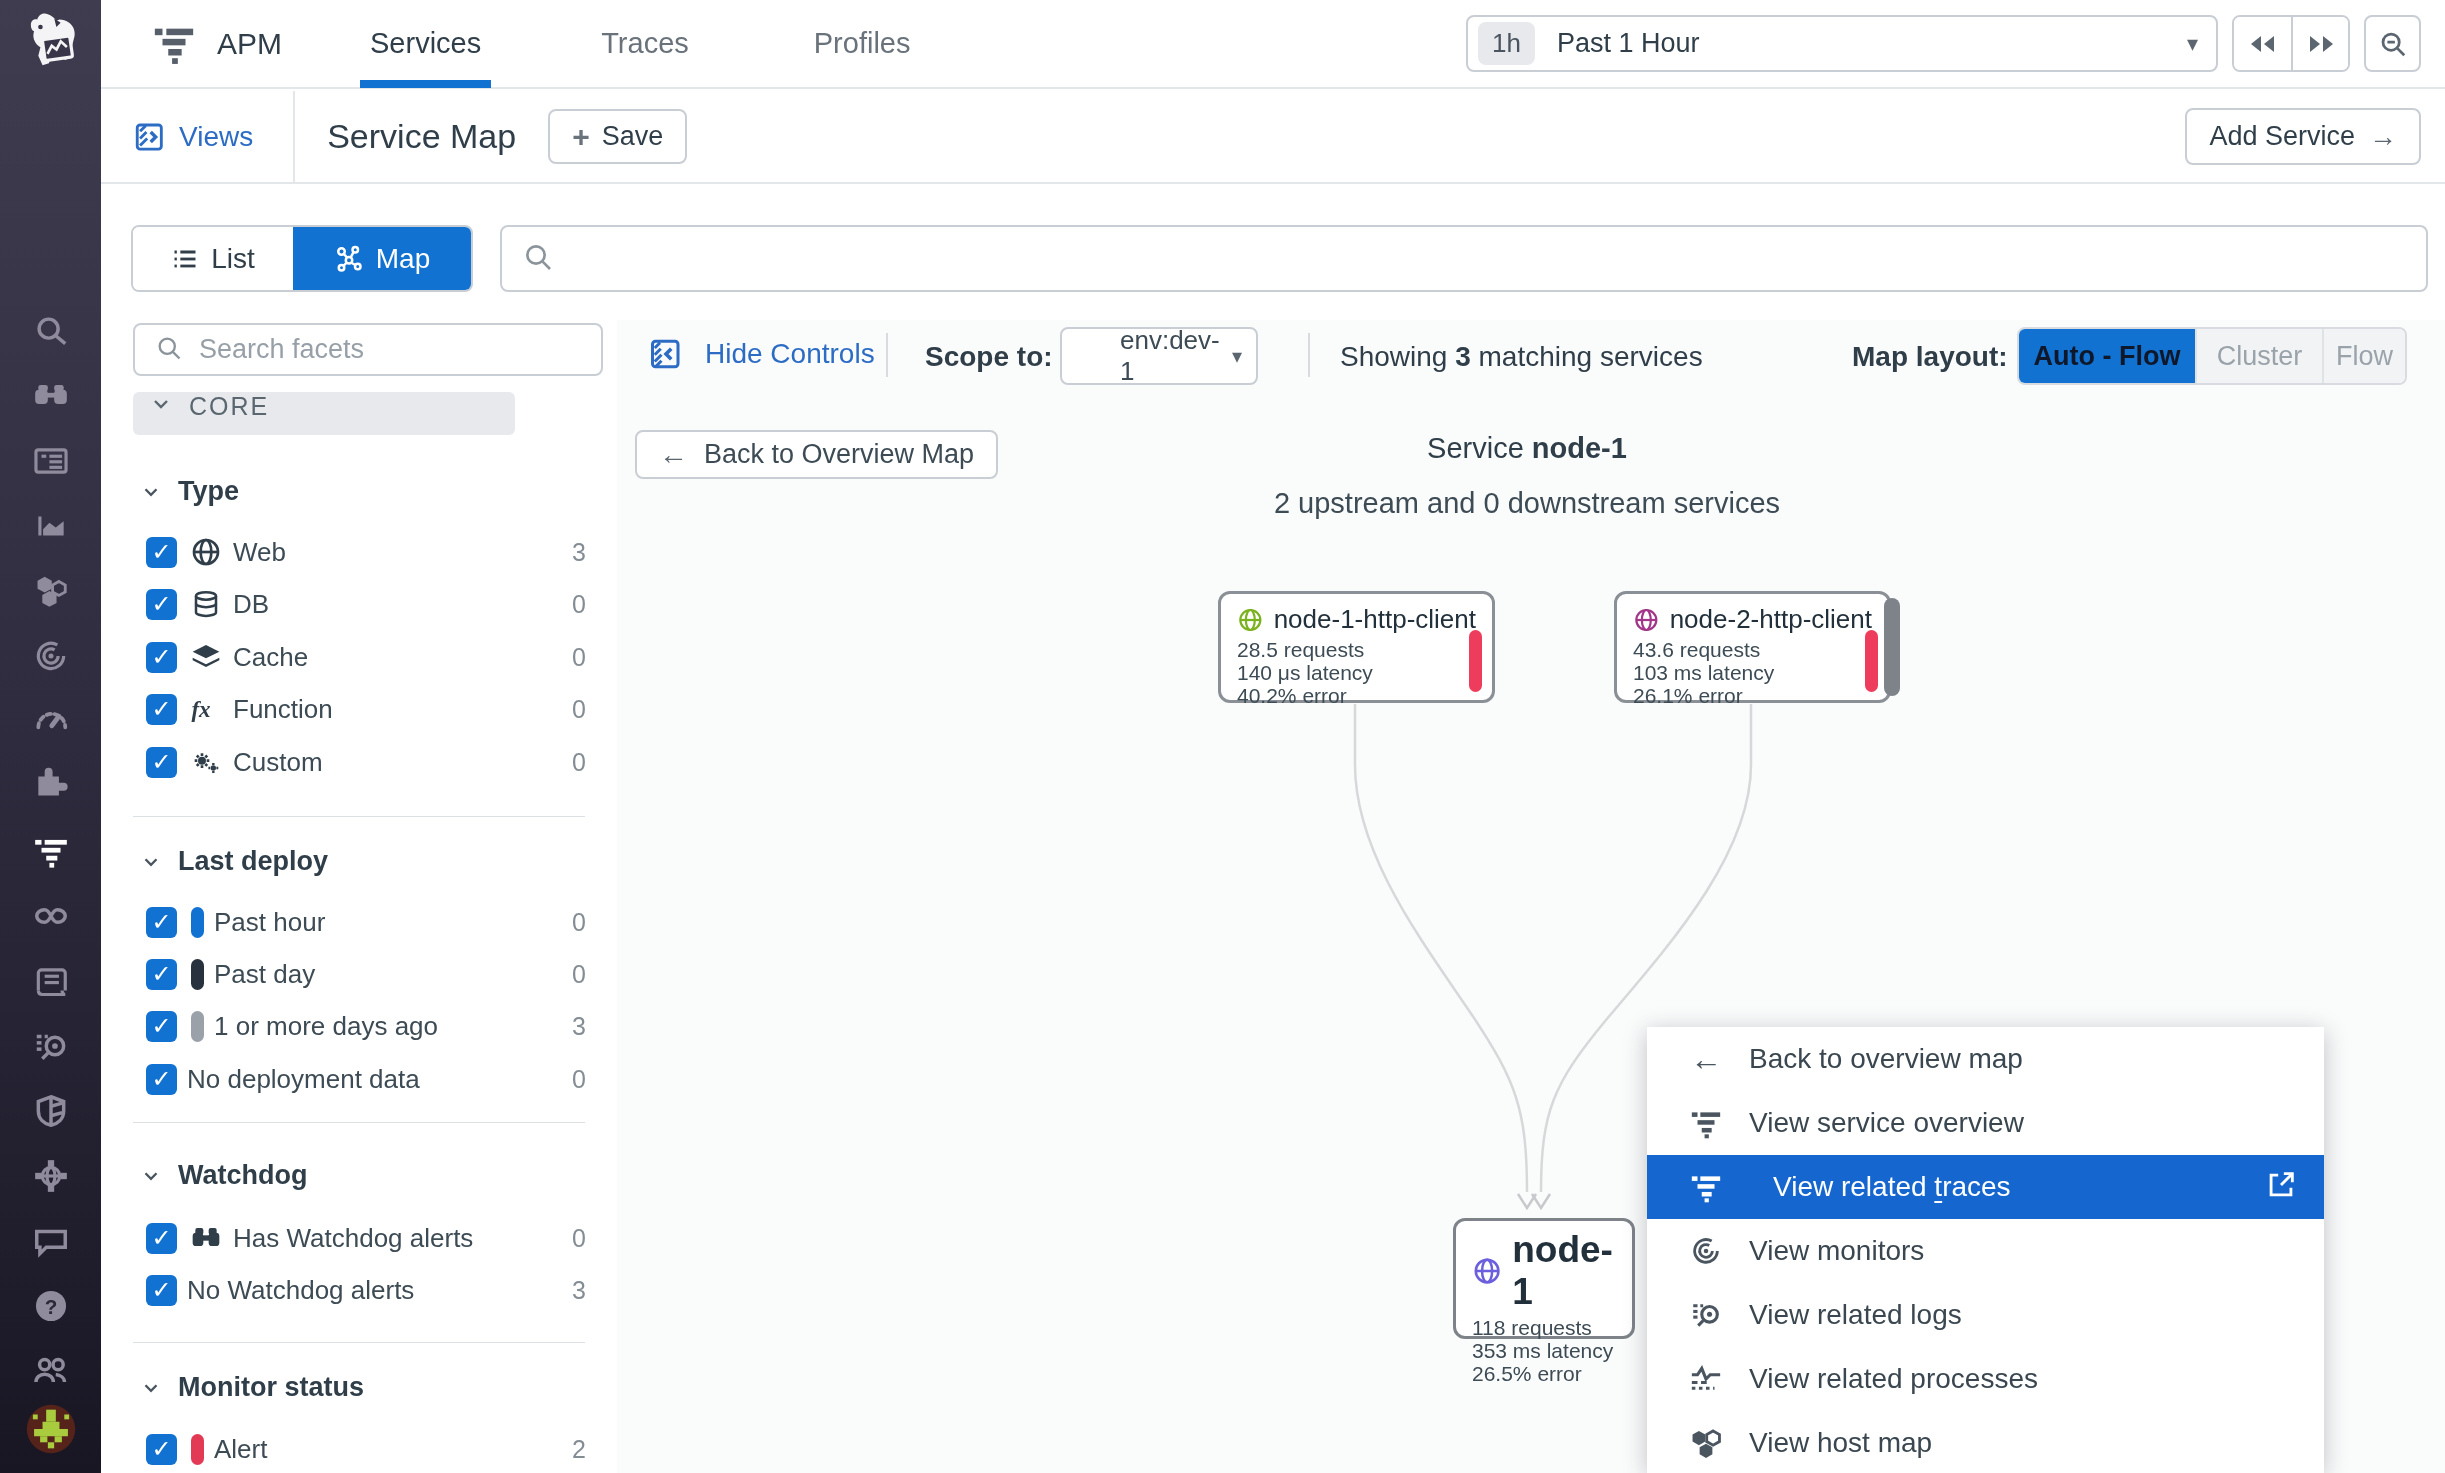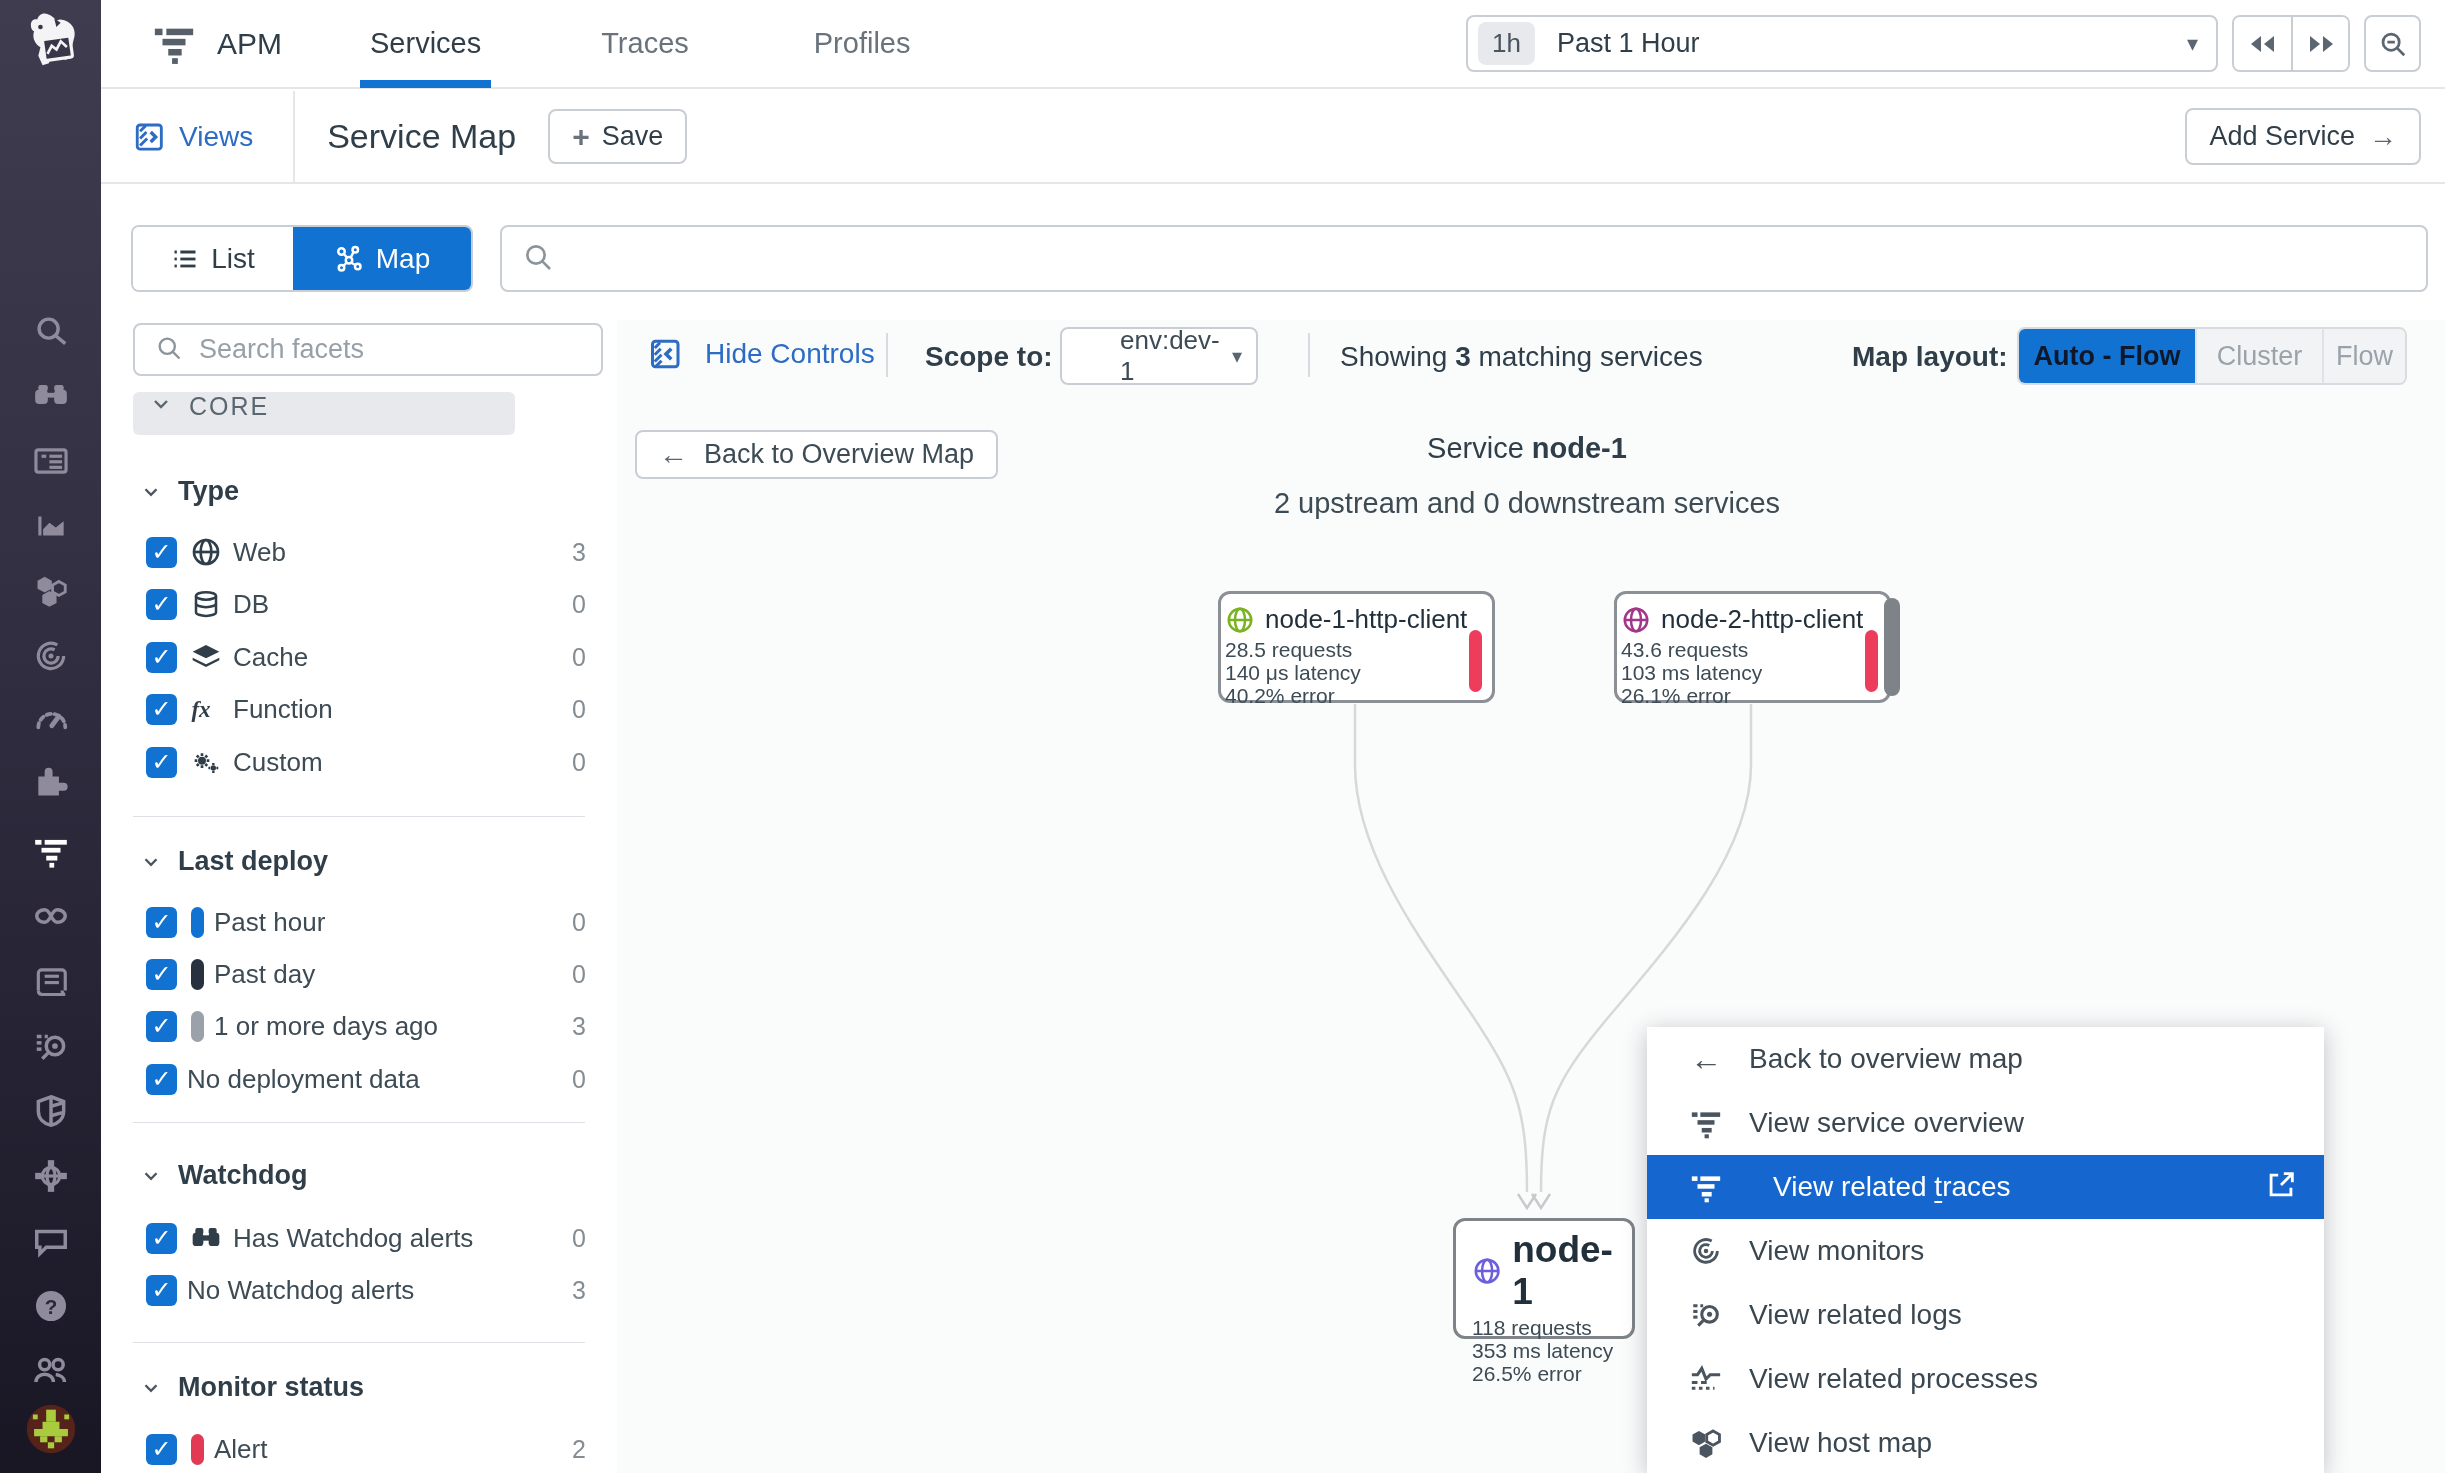--- a/index.html
+++ b/index.html
@@ -97,21 +97,21 @@
               display:flex; align-items:center; gap:16px; padding:0 22px; font-size:27px; color:#3d4b55; cursor:pointer; z-index:6; }
   .back-arrow { color:#5b6670; font-size:29px; }
   .map-title { position:absolute; left:1127px; top:432px; width:800px; text-align:center; font-size:29px; color:#2f3e49; z-index:6; }
   .map-title b { font-weight:bold; }
   .map-sub { position:absolute; left:1127px; top:487px; width:800px; text-align:center; font-size:29px; color:#3d4b55; z-index:6; }
 
   
   .edges { position:absolute; left:0; top:0; width:2445px; height:1473px; z-index:2; pointer-events:none; }
 
   
-  .svc-card { position:absolute; background:#fff; border:3px solid #8a9096; border-radius:12px; padding:10px 4px; z-index:4; cursor:pointer; }
+  .svc-card { position:absolute; background:#fff; border:3px solid #8a9096; border-radius:12px; padding:10px 16px; z-index:4; cursor:pointer; }
   .svc-head { display:flex; align-items:center; gap:10px; }
   .svc-name { font-size:26px; color:#22303b; white-space:nowrap; }
   .svc-metrics { margin-top:3px; font-size:21px; color:#3d4b55; line-height:1.1; }
   .err-pill { position:absolute; right:10px; top:36px; width:13px; height:62px; background:#ee3d5c; border-radius:7px; }
   .card2 { }
   .card2::before { content:""; position:absolute; right:-12px; top:4px; bottom:4px; width:16px; background:#7d8389; border-radius:8px; z-index:-1; }
   .card-focus { padding:8px 18px 10px 16px; border-color:#7d8389; }
   .focus-name { font-size:37px; font-weight:bold; color:#22303b; }
 
   

